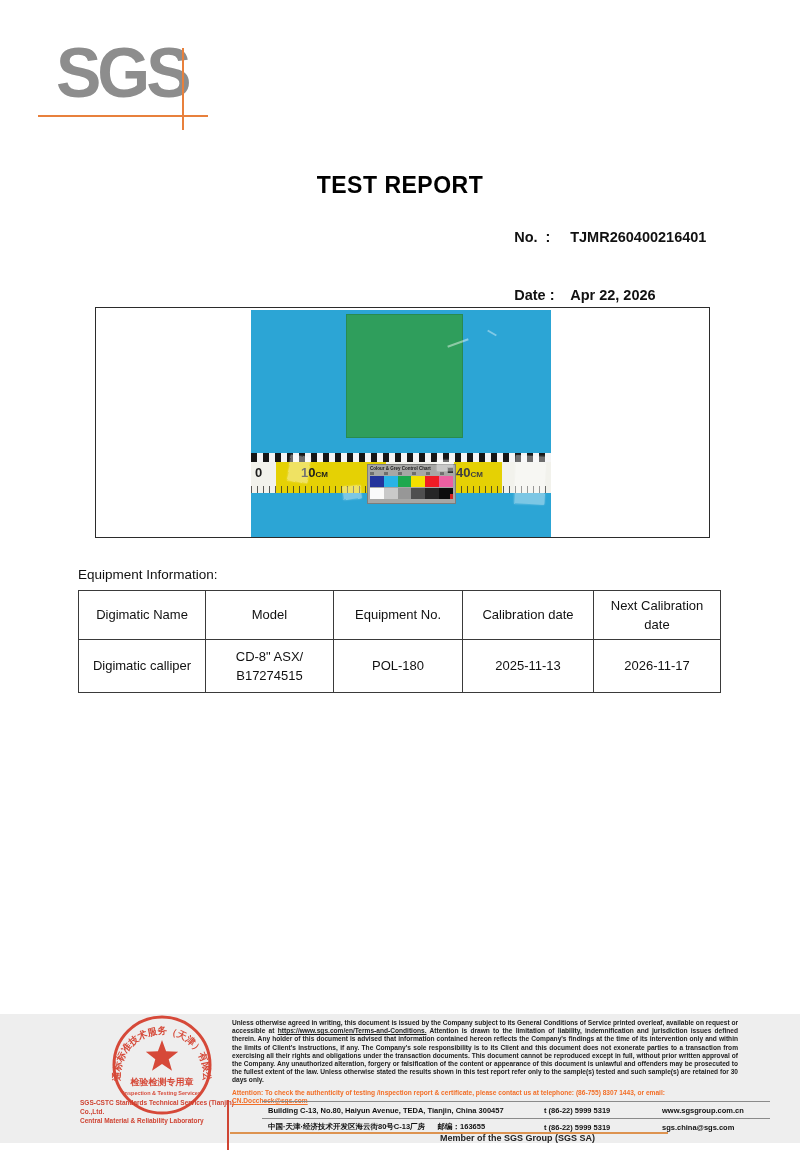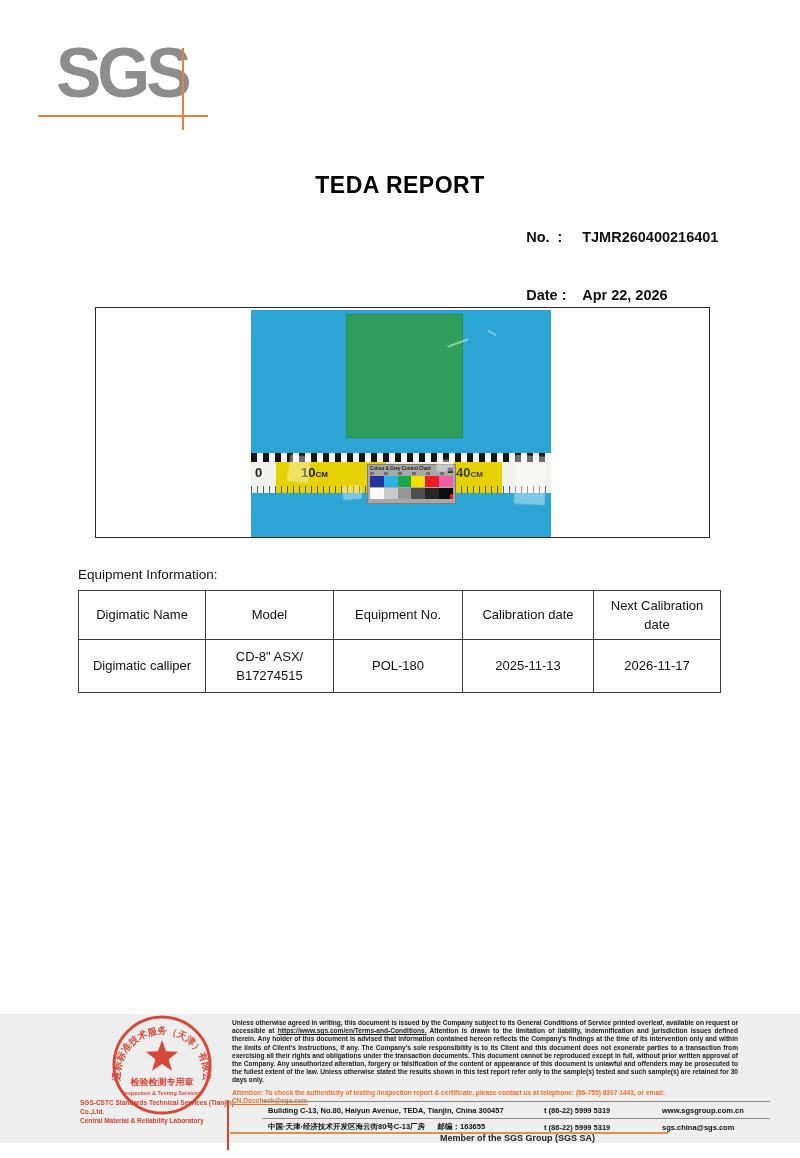--- a/index.html
+++ b/index.html
@@ -7,21 +7,21 @@
 
   
   .sgs-text{position:absolute;left:56px;top:38px;font-size:68px;font-weight:bold;color:#8d8d8d;letter-spacing:-4px;transform:scaleY(1.04);line-height:1;}
   .logo-hline{position:absolute;left:38px;top:115px;width:170px;height:2px;background:#e8803c;}
   .logo-vline{position:absolute;left:182px;top:48px;width:2px;height:82px;background:#e8803c;}
 
   
   .title{position:absolute;top:172px;left:0;right:0;text-align:center;font-size:23px;font-weight:bold;color:#000;letter-spacing:.5px;}
   .info{position:absolute;left:490px;top:213px;font-size:14.5px;font-weight:bold;color:#111;}
   .info-row{margin-bottom:10px;white-space:pre;}
-  .info-label{display:inline-block;width:56px;white-space:pre;margin-left:12px;}
+  .info-label{display:inline-block;width:56px;white-space:pre;}
 
   
   .figure{position:absolute;left:95px;top:307px;width:613px;border:1px solid #2b2b2b;background:#fff;}
   .photo-area{position:relative;height:229px;background:#fff;}
   .photo{position:absolute;left:155px;top:2px;width:300px;height:227px;overflow:hidden;}
   .sample{position:absolute;left:95px;top:4px;width:117px;height:124px;border:1px solid rgba(0,0,0,.12);box-sizing:border-box;}
   .scratch1{position:absolute;left:196px;top:32px;width:22px;height:2px;background:rgba(255,255,255,.45);transform:rotate(-20deg);}
   .scratch2{position:absolute;left:236px;top:22px;width:10px;height:2px;background:rgba(255,255,255,.4);transform:rotate(30deg);}
   .checker{position:absolute;left:0;top:143px;width:300px;height:9px;background:repeating-linear-gradient(90deg,#161616 0 6px,#f5f5f5 6px 12px);}
   .ruler{position:absolute;left:0;top:152px;width:300px;height:31px;background:#f2f2ec;}
@@ -75,21 +75,21 @@
 <body>
 
 <div class="page">
 
   <div>
     <div class="sgs-text">SGS</div>
     <div class="logo-hline"></div>
     <div class="logo-vline"></div>
   </div>
 
-  <div class="title">TEDA REPORT</div>
+  <div class="title">TEST REPORT</div>
 
   <div class="info">
     <div class="info-row">
       <span class="info-label">No.  :</span><span>TJMR260400216401</span>
     </div>
     <div class="info-row">
       <span class="info-label">Date :</span><span>Apr 22, 2026</span>
     </div>
     <div class="info-row">
       <span class="info-label">Page:</span><span>6 of  17</span>

